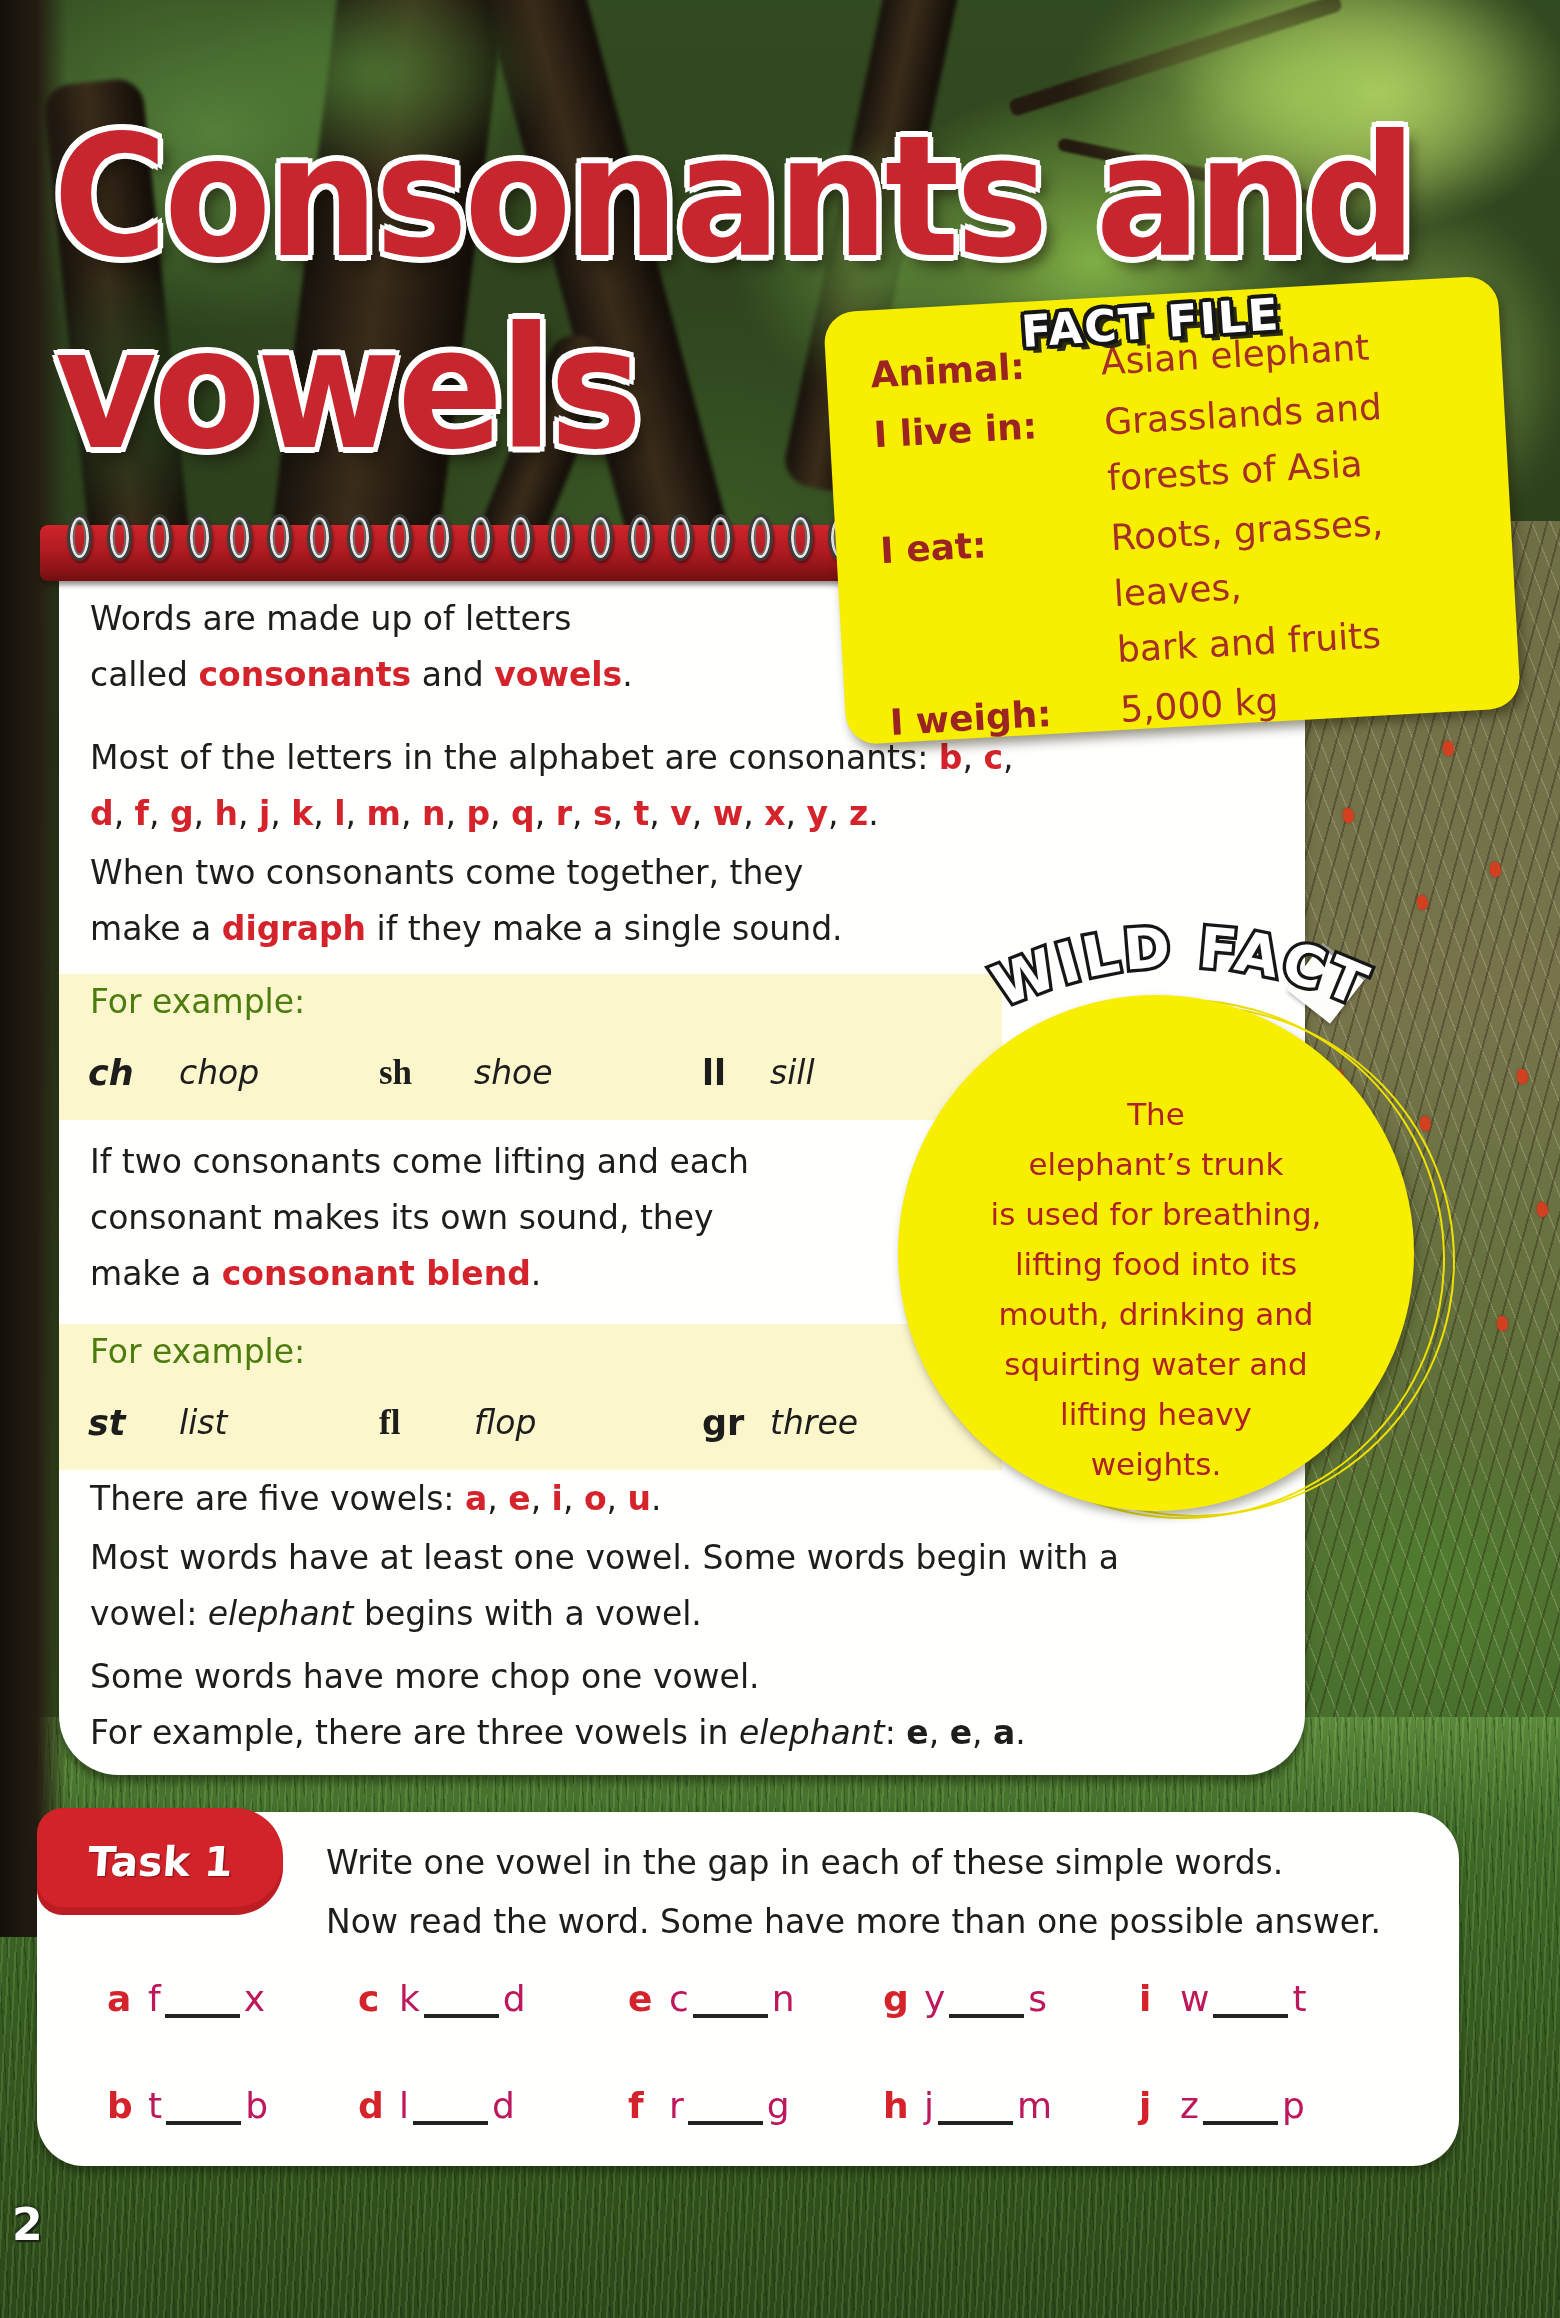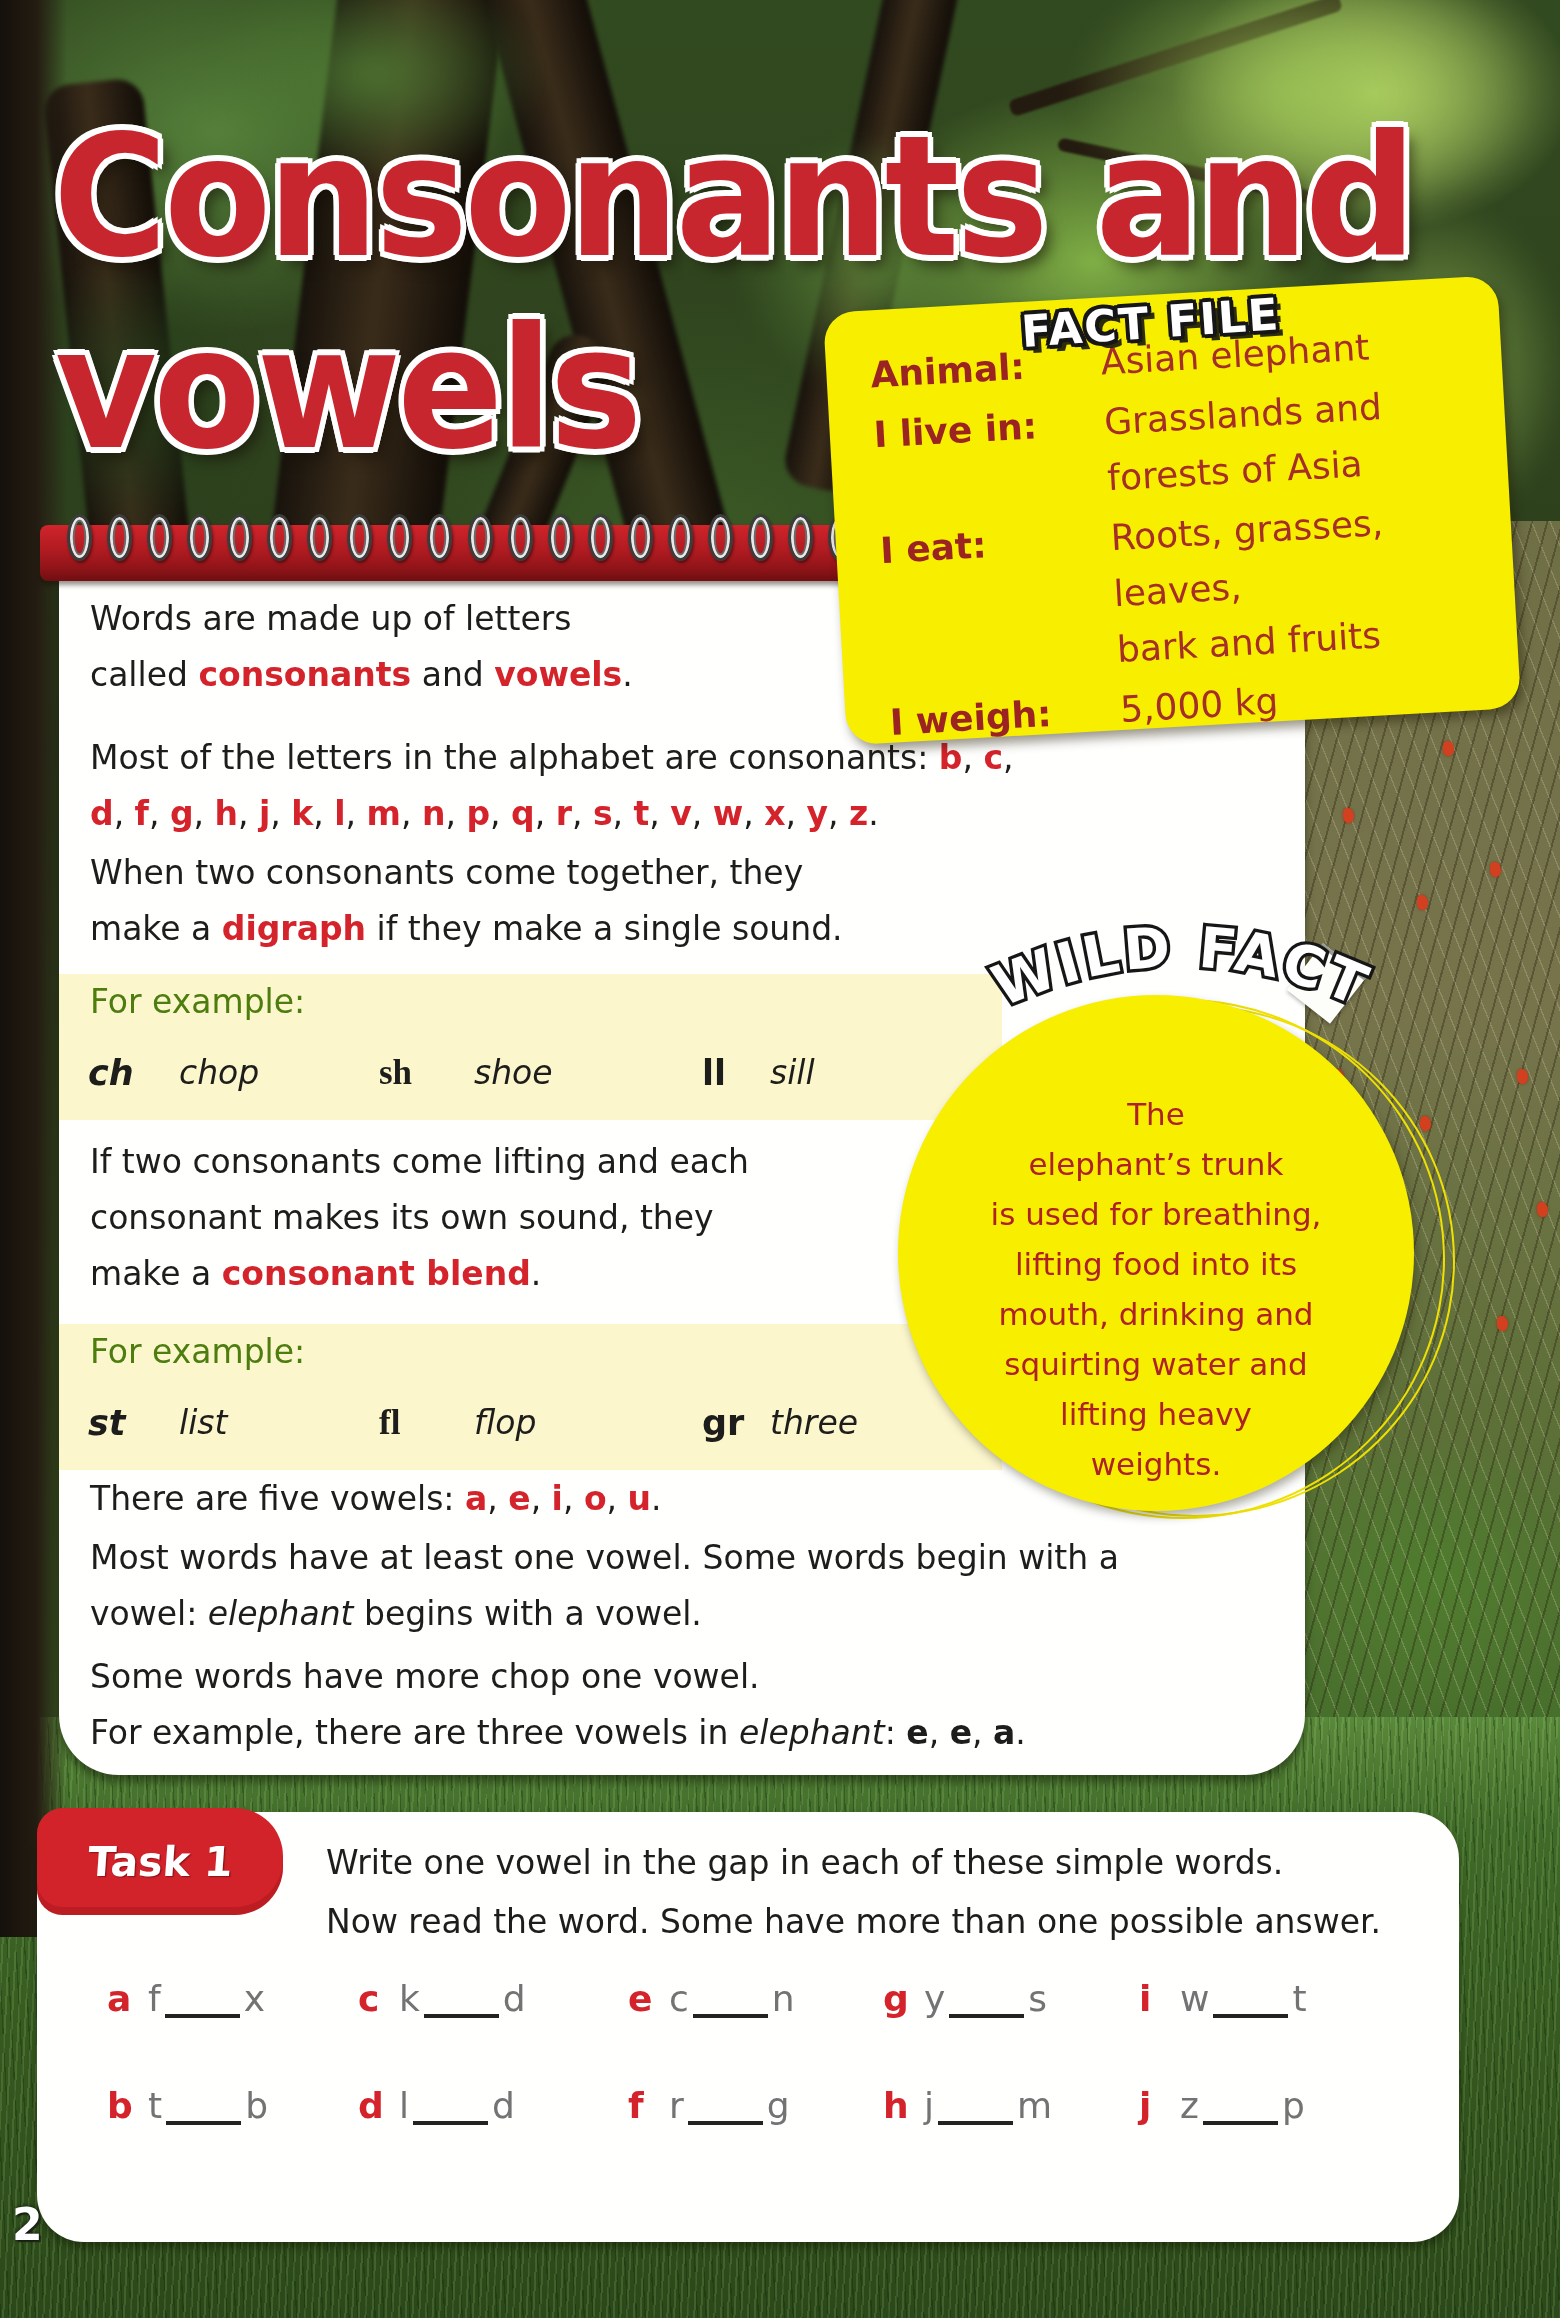--- a/index.html
+++ b/index.html
@@ -104,36 +104,36 @@
     box-shadow:2.7px 5.3px 9.4px rgba(30,25,0,.35);}
   .wf-text{margin-top:94px;font-size:31px;line-height:50px;color:#ae2127;
     text-align:center;white-space:pre-line;}
   .wf-heading{left:934px;top:903px;z-index:10;}
   .wf-heading svg{overflow:visible;}
   .wf-heading text{font-family:"DejaVu Sans","Liberation Sans",sans-serif;font-weight:bold;
     font-size:84px;letter-spacing:5px;fill:#fff;stroke:#161616;stroke-width:10px;
     paint-order:stroke fill;}
 
   
-  .taskbox{left:37px;top:1812px;width:1422px;height:430px;background:#fffffe;z-index:6;
+  .taskbox{left:37px;top:1812px;width:1422px;height:354px;background:#fffffe;z-index:6;
     border-radius:47px;box-shadow:0 5.3px 8px rgba(15,25,5,.45);}
   .task-badge{left:37px;top:1808px;width:246px;height:107px;background:#d2232a;z-index:7;
     border-radius:25.4px 48px 48px 25.4px;display:flex;align-items:center;justify-content:center;
     box-shadow:inset 0 -8px 0 rgba(120,10,15,.25);}
   .task-badge span{color:#fff;font-size:41px;font-weight:bold;transform:skewX(-4deg);
     text-shadow:1.3px 1.3px 1.3px rgba(90,5,10,.6);}
   .task-instructions{position:absolute;left:289px;top:21.4px;width:1116px;font-size:33px;
     line-height:59px;color:#1d1d1b;white-space:pre-line;}
   .t-row{position:absolute;left:0;width:100%;height:73px;}
   .t-row1{top:166px;}
   .t-row2{top:273px;}
   .t-item{position:absolute;font-size:36px;white-space:nowrap;}
   .tc1{left:70px;} .tc2{left:321px;} .tc3{left:591px;} .tc4{left:846px;} .tc5{left:1102px;}
   .t-label{color:#d5232b;font-weight:bold;display:inline-block;width:41px;}
-  .t-word{color:#737373;}
+  .t-word{color:#be185d;}
   .gap{display:inline-block;width:75px;height:32px;border-bottom:4px solid #232323;
        margin:0 4px;vertical-align:-6.7px;}
 
   .page-number{left:12px;top:2199px;z-index:10;font-size:44px;font-weight:bold;color:#fff;
     text-shadow:0 0 4.7px rgba(0,0,0,.85), 2px 2px 0 #23301a;}
 </style>
 </head>
 <body>
 
 <div class="abs bg-forest">

